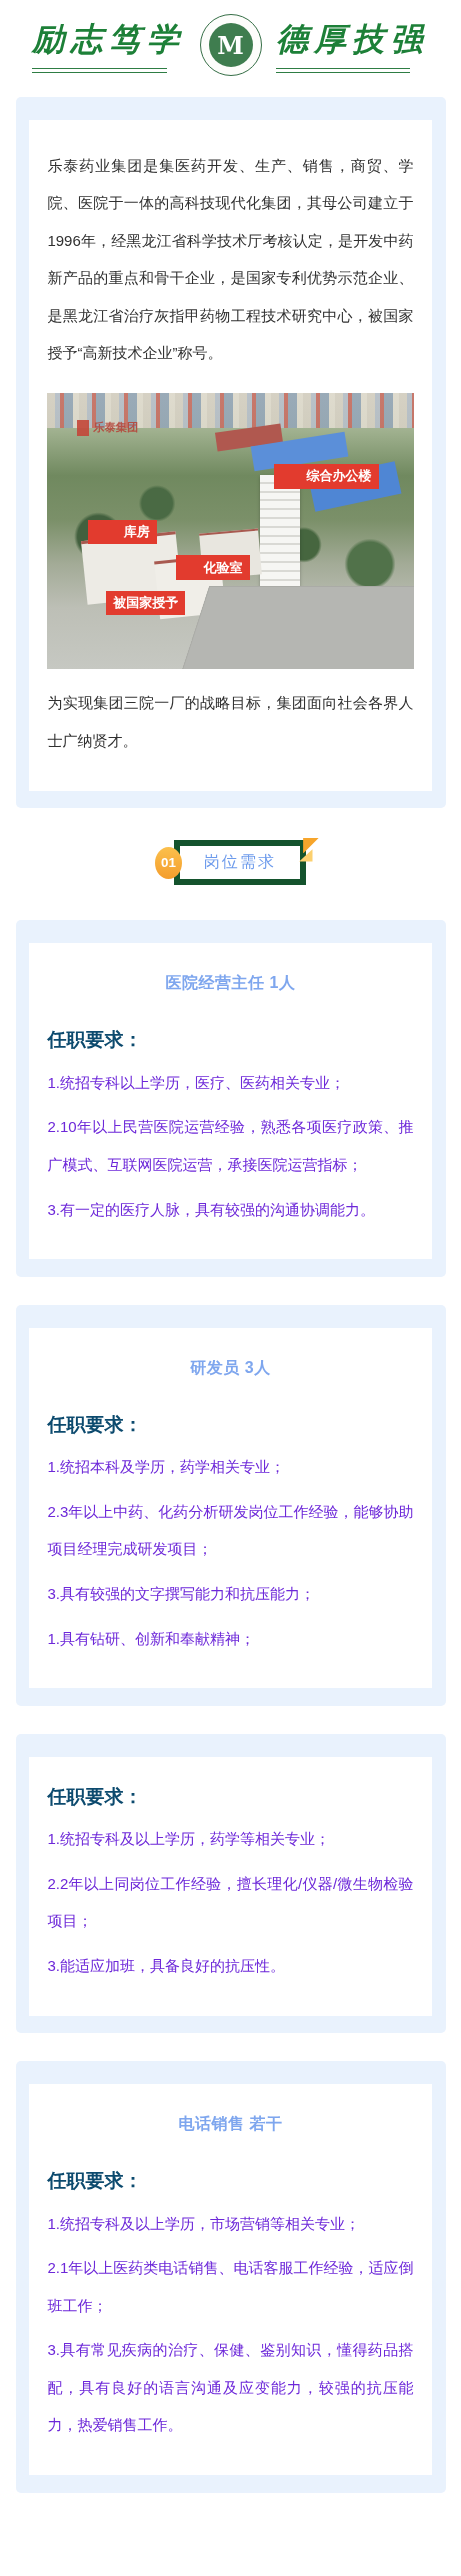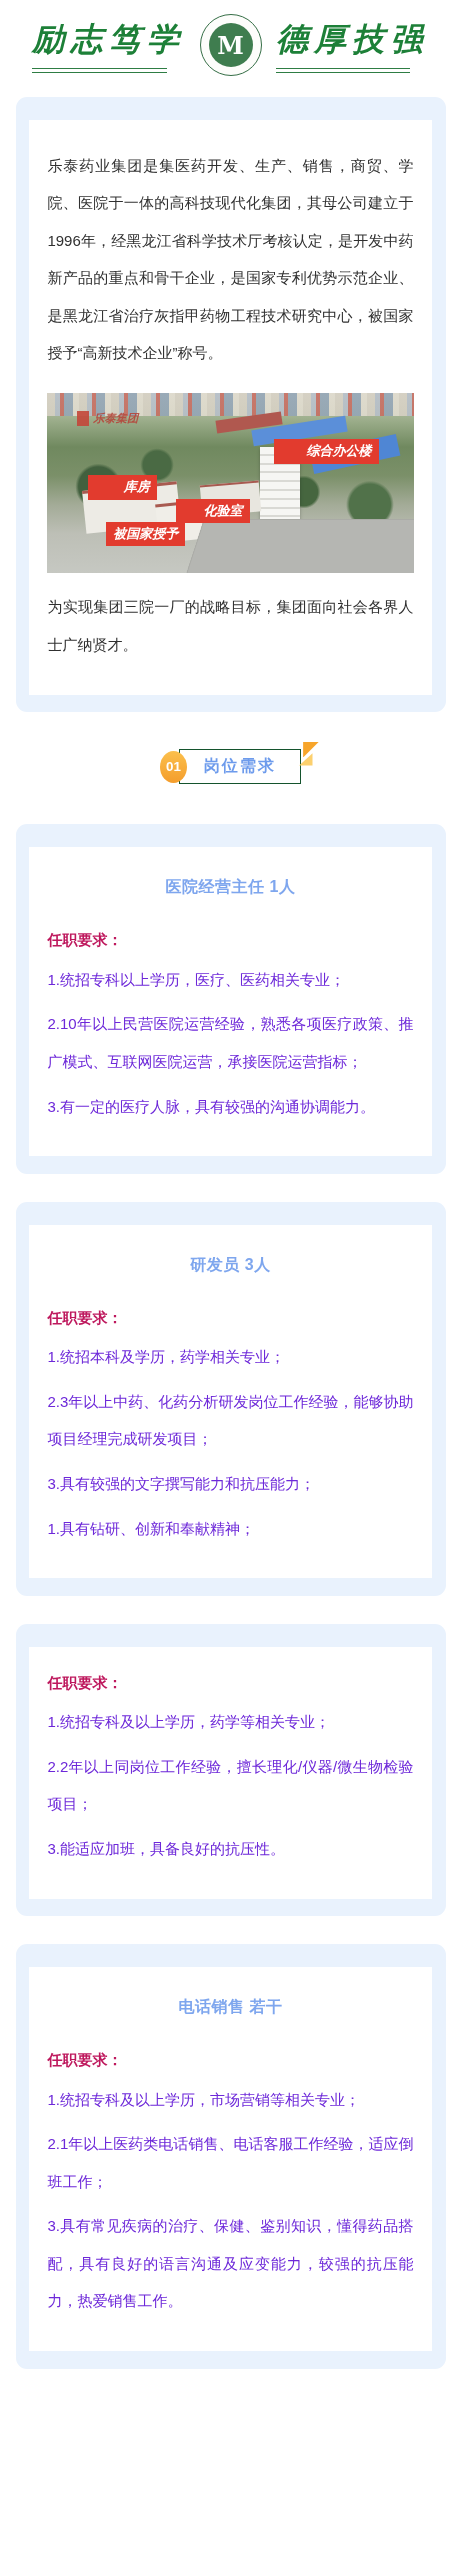--- a/index.html
+++ b/index.html
@@ -32,40 +32,39 @@
     flex:0 0 auto;
   }
   .college-logo-inner{
     width:44px;height:44px;border-radius:50%;
     background:#3f7d4f;color:#ffffff;
     display:flex;align-items:center;justify-content:center;
     font-family:"DejaVu Serif", serif;font-weight:bold;font-size:24px;
   }
   
   .card{
-    background:#e9f2fd;border-radius:11px;
+    background:#e9f2fd;border-radius:5px;
     margin:0 15.5px 28px;padding:23px 13.4px 17.5px;
   }
   .card-inner{background:#ffffff;padding:27px 18.5px 24px;}
   .intro-par{
     font-size:15px;line-height:2.5;color:#303030;
     text-align:justify;margin:0 0 5.2px;
   }
   .intro-par.last{margin:13px 0 7.7px;}
   
   .photo{
-    position:relative;width:100%;height:180px;margin:20.6px 0 15.5px;
+    position:relative;width:100%;height:276px;margin:20.6px 0 15.5px;
     overflow:hidden;
     background:
       radial-gradient(circle at 14% 52%, #42603e 0 6%, transparent 7%),
       radial-gradient(circle at 30% 40%, #4a6a44 0 5%, transparent 6%),
       radial-gradient(circle at 70% 55%, #46663f 0 5%, transparent 6%),
       radial-gradient(circle at 88% 62%, #51724a 0 6%, transparent 7%),
       linear-gradient(180deg,#c2cbb8 0%,#9fb08e 14%,#70895f 30%,#7b9069 46%,#a3ab97 62%,#bdbfb6 78%,#c6c8c2 100%);
-    font-style: italic;
   }
   .city-band{
     position:absolute;left:0;top:0;width:100%;height:13%;opacity:.85;
     background:repeating-linear-gradient(90deg,
       #d9d2c6 0 8.2px,#b8c0cc 8.2px 13.4px,#c96a5f 13.4px 17.5px,
       #93a5b8 17.5px 26px,#e4ded2 26px 32px);
   }
   .shape{position:absolute;}
   .roof-blue1{left:56%;top:17%;width:26%;height:9%;background:#5b8fd9;transform:rotate(-9deg);}
   .roof-blue2{left:72%;top:28%;width:24%;height:12%;background:#4f86d4;transform:rotate(-12deg);}
@@ -98,38 +97,38 @@
     margin:36px auto 39px;height:37px;
   }
   .sec-num{
     width:27px;height:32px;border-radius:50%;
     background:linear-gradient(180deg,#fbc04d,#f49d2c);
     color:#ffffff;font-weight:bold;font-size:13.4px;
     display:flex;align-items:center;justify-content:center;
     position:relative;z-index:2;margin-right:-8.2px;
   }
   .sec-box{
-    position:relative;background:#ffffff;border:1px solid #14532d;
-    color:#6d9bec;font-weight:bold;font-size:16px;letter-spacing:2.1px;
+    position:relative;background:#ffffff;border:6px solid #14532d;
+    color:#6d9bec;font-weight:normal;font-size:16px;letter-spacing:2.1px;
     padding:6.2px 24px;z-index:1;white-space:nowrap;
   }
   .sec-flag-t1{
     position:absolute;right:-18.5px;top:-8.2px;width:15.5px;height:15.5px;
     background:#f7a52b;clip-path:polygon(0 0,100% 0,0 100%);
   }
   .sec-flag-t2{
     position:absolute;right:-12.4px;top:3.1px;width:13.4px;height:12.4px;
     background:#fcd06e;clip-path:polygon(0 100%,100% 0,100% 100%);
   }
   
   .job-title{
     text-align:center;color:#7ea6ee;font-weight:bold;
     font-size:16px;margin:3.1px 0 33px;letter-spacing:0.5px;
   }
-  .req-label{font-weight:bold;color:#be185d;font-size:15px;margin:0 0 10.3px;}
+  .req-label{font-weight:bold;color:#0c4a6e;font-size:19px;margin:0 0 10.3px;}
   .req-item{font-size:15px;color:#6d28d9;line-height:2.5;margin:0 0 7.2px;text-align:justify;}
 </style>
 </head>
 <body>
 
 <header class="top-header">
   <div class="slogan">
     <div class="slogan-text">励志笃学</div>
     <div class="slogan-lines"></div>
   </div>

